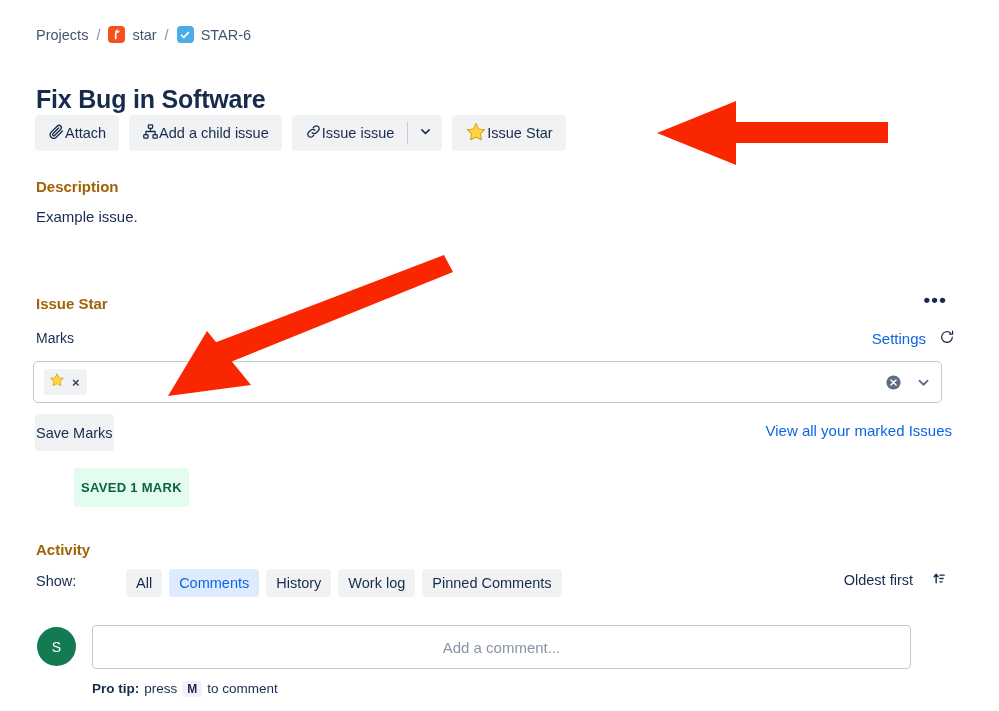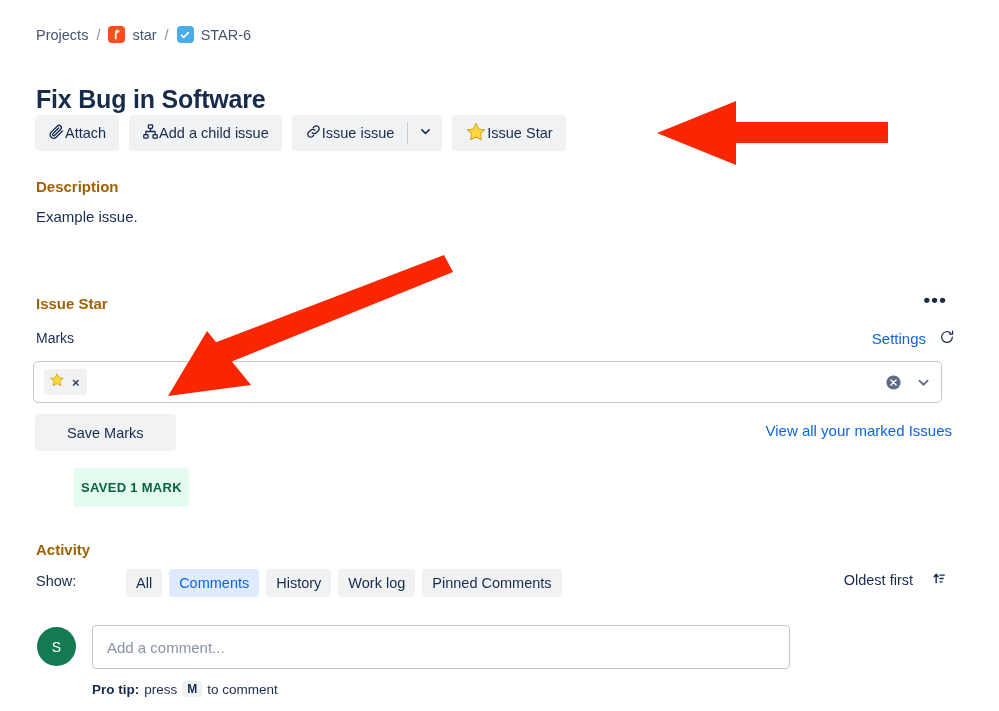--- a/index.html
+++ b/index.html
@@ -92,21 +92,21 @@
   .chip-x { font-size: 13px; color: #2c3e5d; cursor: pointer; font-weight: bold; line-height: 1; }
   .select-tools {
     margin-left: auto; display: flex; align-items: center; gap: 14px;
     color: #5e6c84;
   }
   .clear-btn, .caret-btn { background: none; border: none; padding: 0; cursor: pointer;
                            display: inline-flex; align-items: center; }
 
   .save-marks-btn {
     position: absolute; left: 35px; top: 414px;
-    height: 37px; padding: 0 32px;
+    height: 37px; padding: 0 1px;
     background: #f1f2f4; border: none; border-radius: 4px;
     font-family: "Liberation Sans", sans-serif;
     font-size: 14.5px; font-weight: 500; color: #172b4d; cursor: pointer;
   }
   .view-all-link {
     position: absolute; right: 47px; top: 422px;
     font-size: 15px; color: #0c66e4; text-decoration: none; cursor: pointer;
   }
   .saved-badge {
     position: absolute; left: 35px; top: 468px;
@@ -135,31 +135,31 @@
 
   .avatar {
     position: absolute; left: 37px; top: 627px;
     width: 39px; height: 39px; border-radius: 50%;
     background: #147a52; color: #ffffff;
     display: flex; align-items: center; justify-content: center;
     font-size: 14px; font-weight: 500;
   }
   .comment-box {
     position: absolute; left: 92px; top: 625px;
-    width: 698px; height: 44px;
+    width: 819px; height: 44px;
     border: 1px solid #c2c7d0; border-radius: 4px;
     background: #ffffff;
     font-family: "Liberation Sans", sans-serif; font-size: 15px; color: #172b4d;
-    padding: 0 14px; outline: none;
+    padding: 0 14px; outline: none; text-align: center;
   }
   .comment-box::placeholder { color: #8993a4; }
   .pro-tip {
     position: absolute; left: 92px; top: 681px;
     font-size: 13.5px; color: #172b4d;
-    display: flex; align-items: center; gap: 5px;
+    display: flex; gap: 5px;
   }
   .pro-tip b { font-weight: bold; }
   .kbd {
     background: #f1f2f4; border-radius: 3px; padding: 1px 5px;
     font-size: 12px; font-weight: bold; color: #172b4d;
   }
 
   
   .annot { position: absolute; left: 0; top: 0; width: 999px; height: 711px;
            pointer-events: none; }

